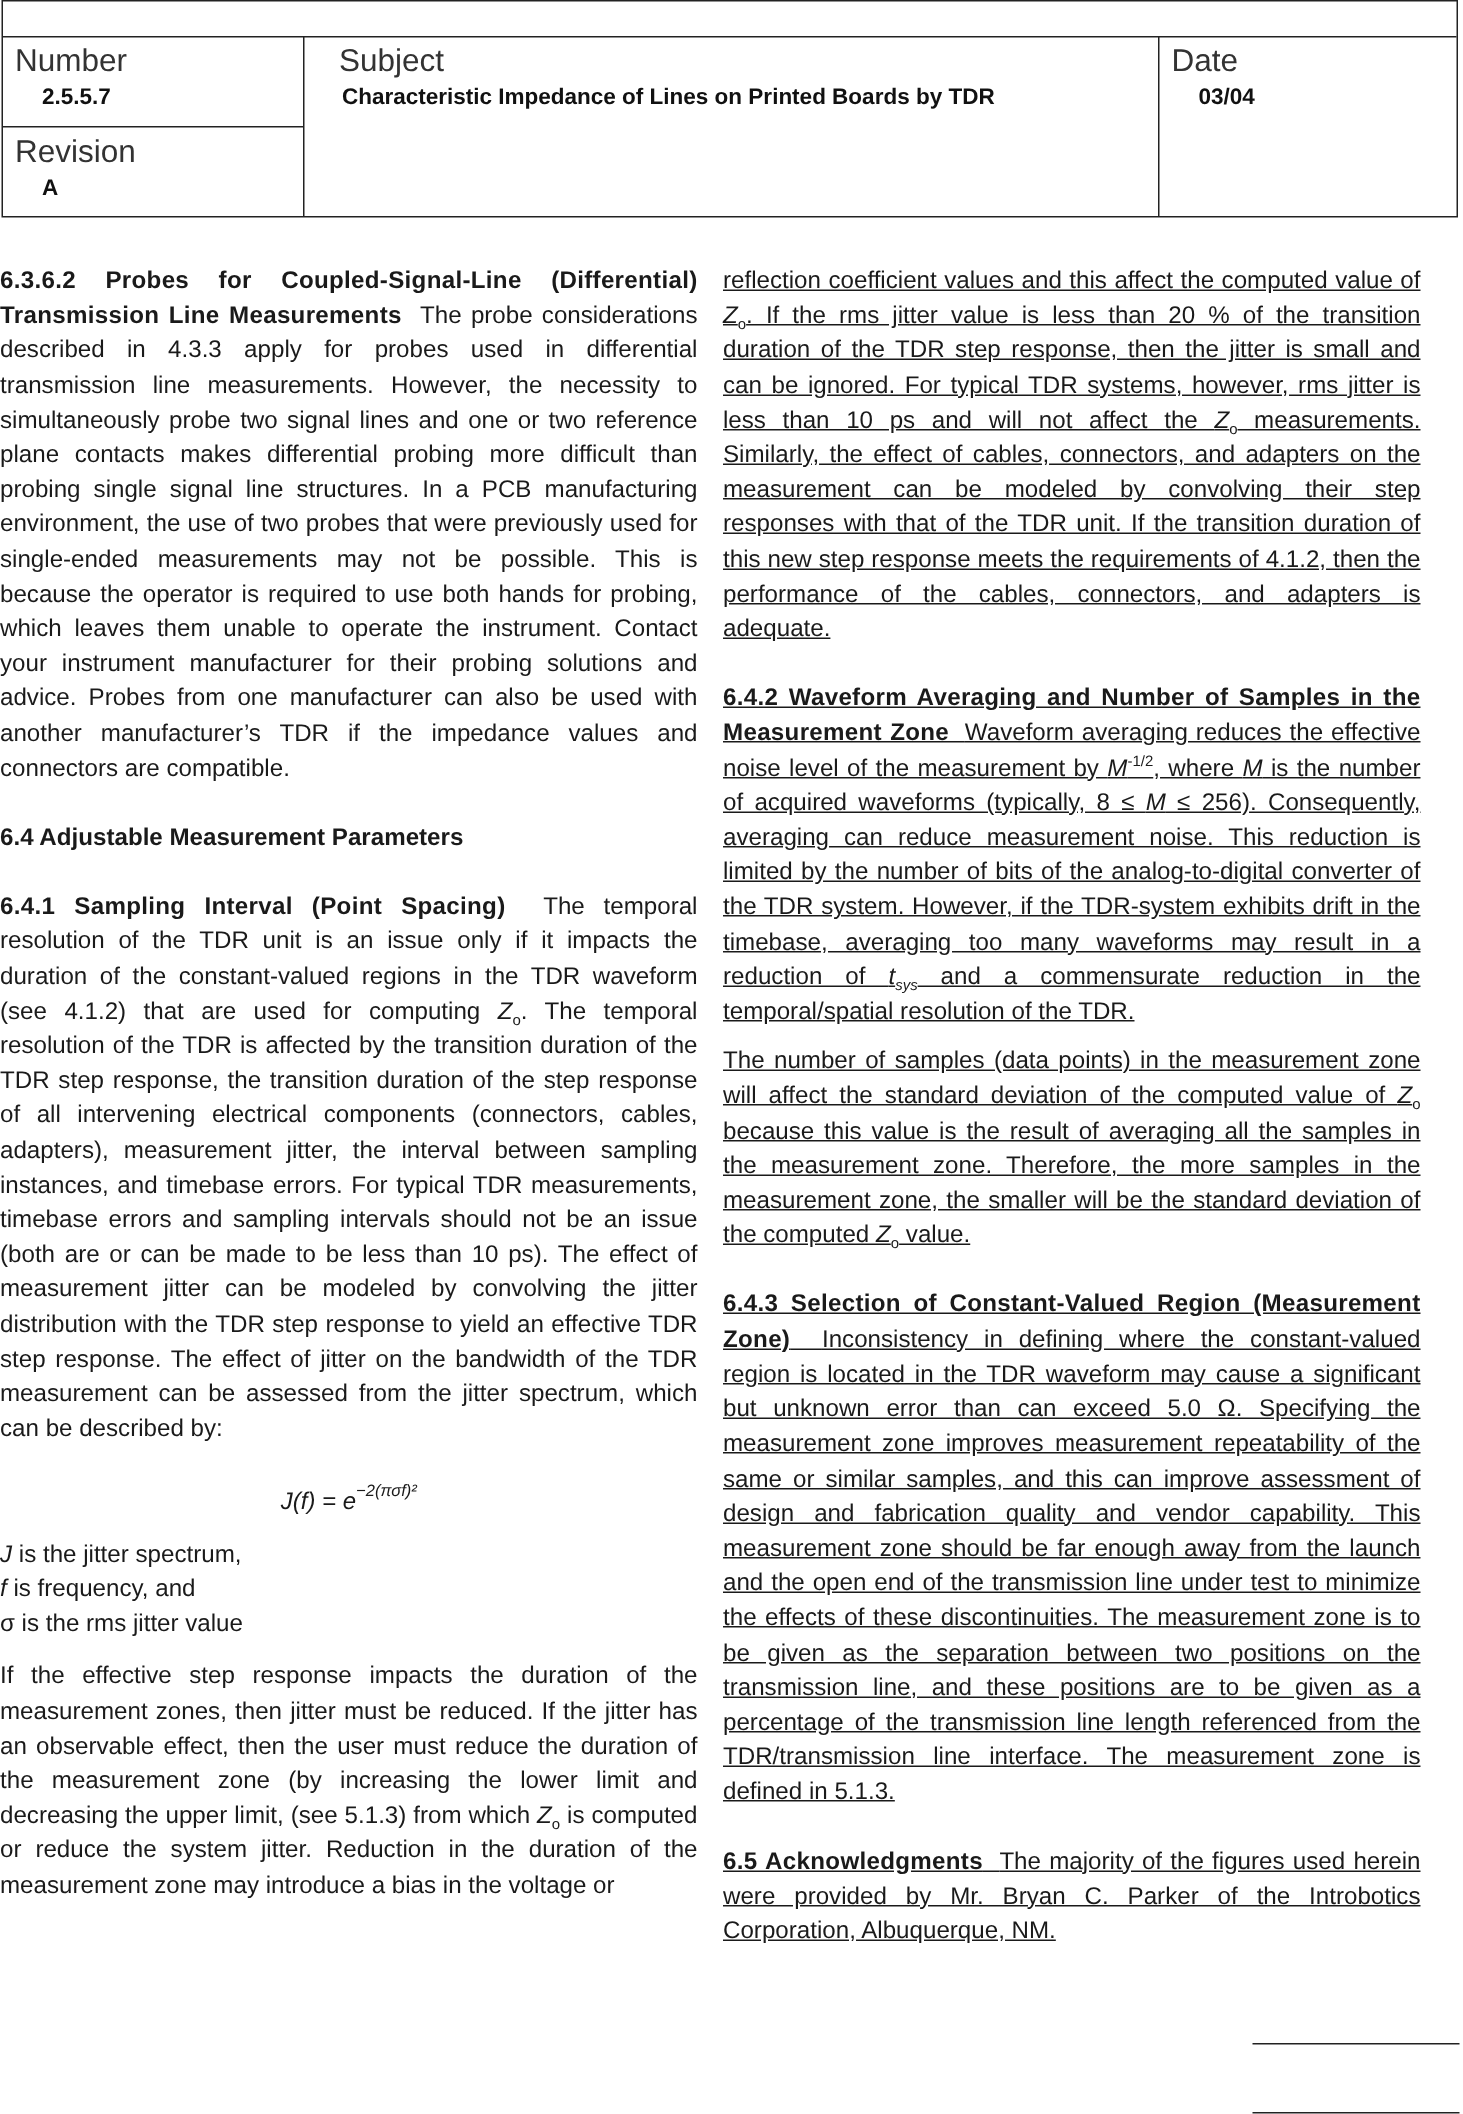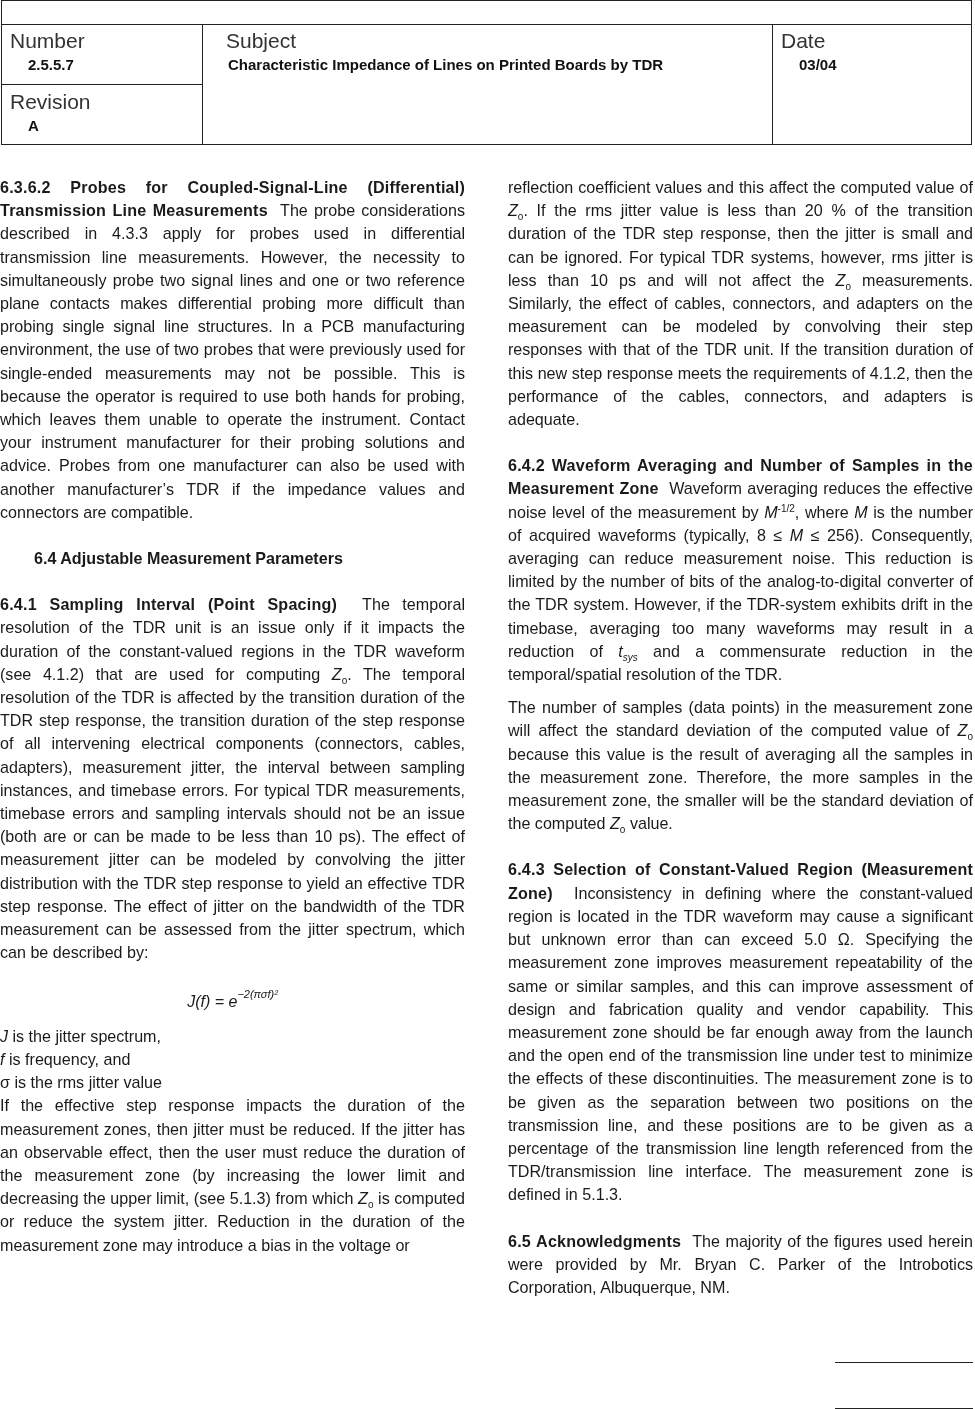--- a/index.html
+++ b/index.html
@@ -11,24 +11,24 @@
   .hdr { position: absolute; left: 1px; top: 0px; width: 971px; height: 145px; border: 1.5px solid #222; box-sizing: border-box; }
   .hdr .topband { position: absolute; left: 0; top: 0; right: 0; height: 23px; border-bottom: 1.5px solid #222; }
   .hdr .vline { position: absolute; top: 23px; bottom: 0; width: 0; border-left: 1.5px solid #222; }
   .hdr .hline { position: absolute; height: 0; border-top: 1.5px solid #222; }
   .hdr .lbl { position: absolute; font-size: 21px; color: #333; }
   .hdr .val { position: absolute; font-size: 15px; font-weight: bold; color: #111; }
 
   
   .col { position: absolute; top: 176px; width: 465px; font-size: 16.1px; line-height: 23.2px; }
   .col.left { left: 0px; }
-  .col.right { left: 508px; }
+  .col.right { left: 482px; text-decoration: underline; }
   .col p { margin: 0 0 23px 0; text-align: justify; }
   .col p.tight { margin-bottom: 10px; }
-  .col h3 { margin: 0 0 23px 0; font-size: 16.1px; font-weight: bold; padding-left: 34px; }
+  .col h3 { margin: 0 0 23px 0; font-size: 16.1px; font-weight: bold; }
   .b { font-weight: bold; letter-spacing: 0.2px; }
   .it { font-style: italic; }
   sub, sup { font-size: 10px; line-height: 0; }
   .eq { text-align: center; margin: 18px 0 12px 0; font-size: 16px; }
   .eq .sup { font-size: 11px; vertical-align: 9px; }
   .defs div { line-height: 23.2px; }
 
   .footline { position: absolute; left: 835px; width: 138px; height: 0; border-top: 1.5px solid #222; }
 </style>
 </head>
@@ -57,21 +57,21 @@
   <p>
     <span class="b">6.3.6.2 Probes for Coupled-Signal-Line (Differential) Transmission Line Measurements</span>&nbsp;&nbsp;<span>The probe considerations described in 4.3.3 apply for probes used in differential transmission line measurements. However, the necessity to simultaneously probe two signal lines and one or two reference plane contacts makes differential probing more difficult than probing single signal line structures. In a PCB manufacturing environment, the use of two probes that were previously used for single-ended measurements may not be possible. This is because the operator is required to use both hands for probing, which leaves them unable to operate the instrument. Contact your instrument manufacturer for their probing solutions and advice. Probes from one manufacturer can also be used with another manufacturer’s TDR if the impedance values and connectors are compatible.</span>
   </p>
   <h3>6.4  Adjustable Measurement Parameters</h3>
   <p class="tight">
     <span class="b">6.4.1 Sampling Interval (Point Spacing)</span>&nbsp;&nbsp;<span>The temporal resolution of the TDR unit is an issue only if it impacts the duration of the constant-valued regions in the TDR waveform (see 4.1.2) that are used for computing </span><span class="it">Z</span><sub>o</sub><span>. The temporal resolution of the TDR is affected by the transition duration of the TDR step response, the transition duration of the step response of all intervening electrical components (connectors, cables, adapters), measurement jitter, the interval between sampling instances, and timebase errors. For typical TDR measurements, timebase errors and sampling intervals should not be an issue (both are or can be made to be less than 10 ps). The effect of measurement jitter can be modeled by convolving the jitter distribution with the TDR step response to yield an effective TDR step response. The effect of jitter on the bandwidth of the TDR measurement can be assessed from the jitter spectrum, which can be described by:</span>
   </p>
   <div class="eq">
     <span class="it">J(f) = e</span><span class="sup it">−2(πσf)²</span>
   </div>
-  <div class="defs" style="margin-bottom:0;">
+  <div class="defs" style="margin-bottom:12px;">
     <div><span class="it">J</span><span> is the jitter spectrum,</span></div>
     <div><span class="it">f</span><span> is frequency, and</span></div>
     <div><span>σ</span><span> is the rms jitter value</span></div>
   </div>
   <p>
     <span>If the effective step response impacts the duration of the measurement zones, then jitter must be reduced. If the jitter has an observable effect, then the user must reduce the duration of the measurement zone (by increasing the lower limit and decreasing the upper limit, (see 5.1.3) from which </span><span class="it">Z</span><sub>o</sub><span> is computed or reduce the system jitter. Reduction in the duration of the measurement zone may introduce a bias in the voltage or</span>
   </p>
 </div>
 
 <div class="col right">

